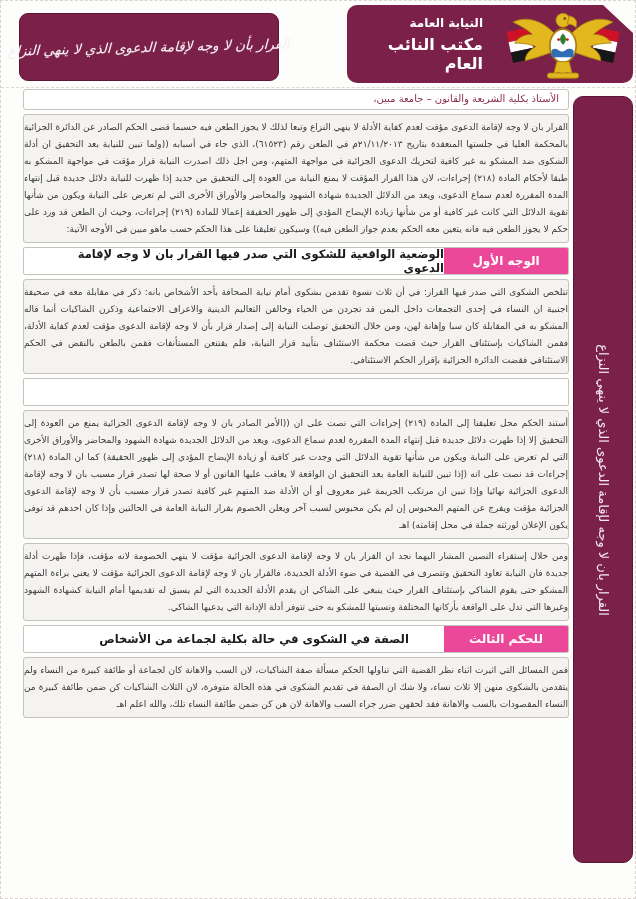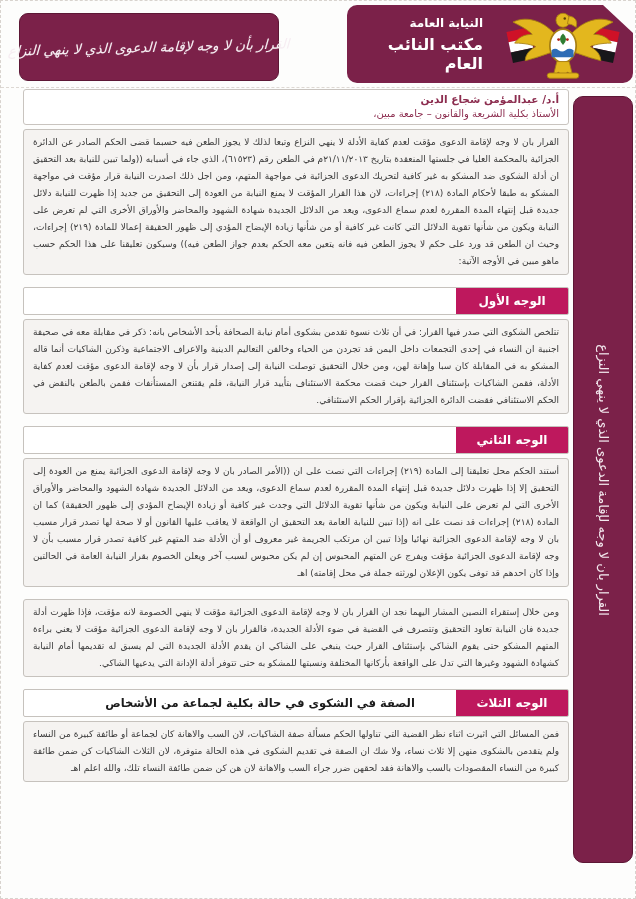--- a/index.html
+++ b/index.html
@@ -45,30 +45,30 @@
   
   .content{position:absolute;top:88px;left:22px;width:546px;}
   .author-box{
     background:#ffffff;border:1px solid #c9c4bf;border-radius:3px;
     padding:2px 9px 3px;color:#8c2d4f;margin-bottom:4px;
   }
   .author-name{font-size:10.5px;font-weight:bold;line-height:15px;}
   .author-affil{font-size:10px;line-height:14px;}
   .para-box{
     background:#f5f3f1;border:1px solid #c6c2bd;border-radius:3px;
-    padding:4px 9px;margin-bottom:12px;
+    padding:4px 0;margin-bottom:4px;
     font-size:9px;line-height:17px;color:#3a3a3a;
     text-align:justify;text-align-last:right;
   }
   .sec-row{
     display:flex;height:26px;background:#ffffff;border:1px solid #c6c2bd;
     border-radius:2px;margin:0 0 4px;align-items:stretch;overflow:hidden;
   }
   .sec-badge{
-    width:112px;flex:none;background:#be185d;color:#fff;
+    width:124px;flex:none;background:#ec4899;color:#fff;
     display:flex;align-items:center;justify-content:center;
     font-size:12px;font-weight:bold;
   }
   .sec-title{
     flex:1;display:flex;align-items:center;justify-content:center;
     font-size:11.5px;font-weight:bold;color:#1b1b1b;padding-left:40px;
   }
 </style>
 </head>
 <body>
@@ -114,38 +114,37 @@
     </span>
   </div>
 
   <div class="side-tab">
     <span class="vtext">القرار بان لا وجه لإقامة الدعوى الذي لا ينهي النزاع</span>
   </div>
 
   <div class="content">
 
     <div class="author-box">
-      <div class="author-name">أ.د/ عبدالمؤمن شجاع الدين</div>
       <div class="author-affil">الأستاذ بكلية الشريعة والقانون – جامعة مبين،</div>
     </div>
 
     <div class="para-box">القرار بان لا وجه لإقامة الدعوى مؤقت لعدم كفاية الأدلة لا ينهي النزاع وتبعا لذلك لا يجوز الطعن فيه حسبما قضى الحكم الصادر عن الدائرة الجزائية بالمحكمة العليا في جلستها المنعقدة بتاريخ ٢١/١١/٢٠١٣م في الطعن رقم (٦١٥٢٣)، الذي جاء في أسبابه ((ولما تبين للنيابة بعد التحقيق ان أدلة الشكوى ضد المشكو به غير كافية لتحريك الدعوى الجزائية في مواجهة المتهم، ومن اجل ذلك اصدرت النيابة قرار مؤقت في مواجهة المشكو به طبقا لأحكام المادة (٢١٨) إجراءات، لان هذا القرار المؤقت لا يمنع النيابة من العودة إلى التحقيق من جديد إذا ظهرت للنيابة دلائل جديدة قبل إنتهاء المدة المقررة لعدم سماع الدعوى، ويعد من الدلائل الجديدة شهادة الشهود والمحاضر والأوراق الأخرى التي لم تعرض على النيابة ويكون من شأنها تقوية الدلائل التي كانت غير كافية أو من شأنها زيادة الإيضاح المؤدي إلى ظهور الحقيقة إعمالا للمادة (٢١٩) إجراءات، وحيث ان الطعن قد ورد على حكم لا يجوز الطعن فيه فانه يتعين معه الحكم بعدم جواز الطعن فيه)) وسيكون تعليقنا على هذا الحكم حسب ماهو مبين في الأوجه الآتية:</div>
 
     <div class="sec-row">
       <div class="sec-badge">الوجه الأول</div>
+      <div class="sec-title">الوضعية الواقعية للشكوى التي صدر فيها القرار بان لا وجه لإقامة الدعوى</div>
     </div>
     <div class="para-box">تتلخص الشكوى التي صدر فيها القرار: في أن ثلاث نسوة تقدمن بشكوى أمام نيابة الصحافة بأحد الأشخاص بانه: ذكر في مقابلة معه في صحيفة اجنبية ان النساء في إحدى التجمعات داخل اليمن قد تجردن من الحياء وخالفن التعاليم الدينية والاعراف الاجتماعية وذكرن الشاكيات أنما قاله المشكو به في المقابلة كان سبا وإهانة لهن، ومن خلال التحقيق توصلت النيابة إلى إصدار قرار بأن لا وجه لإقامة الدعوى مؤقت لعدم كفاية الأدلة، فقمن الشاكيات بإستئناف القرار حيث قضت محكمة الاستئناف بتأييد قرار النيابة، فلم يقتنعن المستأنفات فقمن بالطعن بالنقض في الحكم الاستئنافي فقضت الدائرة الجزائية بإقرار الحكم الاستئنافي.</div>
 
     <div class="sec-row">
-      <div class="sec-badge">الوجه الثاني</div>
     </div>
     <div class="para-box">أستند الحكم محل تعليقنا إلى المادة (٢١٩) إجراءات التي نصت على ان ((الأمر الصادر بان لا وجه لإقامة الدعوى الجزائية يمنع من العودة إلى التحقيق إلا إذا ظهرت دلائل جديدة قبل إنتهاء المدة المقررة لعدم سماع الدعوى، ويعد من الدلائل الجديدة شهادة الشهود والمحاضر والأوراق الأخرى التي لم تعرض على النيابة ويكون من شأنها تقوية الدلائل التي وجدت غير كافية أو زيادة الإيضاح المؤدي إلى ظهور الحقيقة) كما ان المادة (٢١٨) إجراءات قد نصت على انه (إذا تبين للنيابة العامة بعد التحقيق ان الواقعة لا يعاقب عليها القانون أو لا صحة لها تصدر قرار مسبب بان لا وجه لإقامة الدعوى الجزائية نهائيا وإذا تبين ان مرتكب الجريمة غير معروف أو أن الأدلة ضد المتهم غير كافية تصدر قرار مسبب بأن لا وجه لإقامة الدعوى الجزائية مؤقت ويفرج عن المتهم المحبوس إن لم يكن محبوس لسبب آخر ويعلن الخصوم بقرار النيابة العامة في الحالتين وإذا كان احدهم قد توفى يكون الإعلان لورثته جملة في محل إقامته) اهـ</div>
     <div class="para-box">ومن خلال إستقراء النصين المشار اليهما نجد ان القرار بان لا وجه لإقامة الدعوى الجزائية مؤقت لا ينهي الخصومة لانه مؤقت، فإذا ظهرت أدلة جديدة فان النيابة تعاود التحقيق وتتصرف في القضية في ضوء الأدلة الجديدة، فالقرار بان لا وجه لإقامة الدعوى الجزائية مؤقت لا يعني براءة المتهم المشكو حتى يقوم الشاكي بإستئناف القرار حيث ينبغي على الشاكي ان يقدم الأدلة الجديدة التي لم يسبق له تقديمها أمام النيابة كشهادة الشهود وغيرها التي تدل على الواقعة بأركانها المختلفة ونسبتها للمشكو به حتى تتوفر أدلة الإدانة التي يدعيها الشاكي.</div>
 
     <div class="sec-row">
-      <div class="sec-badge">الوجه الثلاث</div>
+      <div class="sec-badge">للحكم الثالث</div>
       <div class="sec-title">الصفة في الشكوى في حالة بكلية لجماعة من الأشخاص</div>
     </div>
     <div class="para-box">فمن المسائل التي اثيرت اثناء نظر القضية التي تناولها الحكم مسألة صفة الشاكيات، لان السب والاهانة كان لجماعة أو طائفة كبيرة من النساء ولم يتقدمن بالشكوى منهن إلا ثلاث نساء، ولا شك ان الصفة في تقديم الشكوى في هذه الحالة متوفرة، لان الثلاث الشاكيات كن ضمن طائفة كبيرة من النساء المقصودات بالسب والاهانة فقد لحقهن ضرر جراء السب والاهانة لان هن كن ضمن طائفة النساء تلك، والله اعلم اهـ</div>
 
   </div>
 
 </div>
 
 </body></html>

